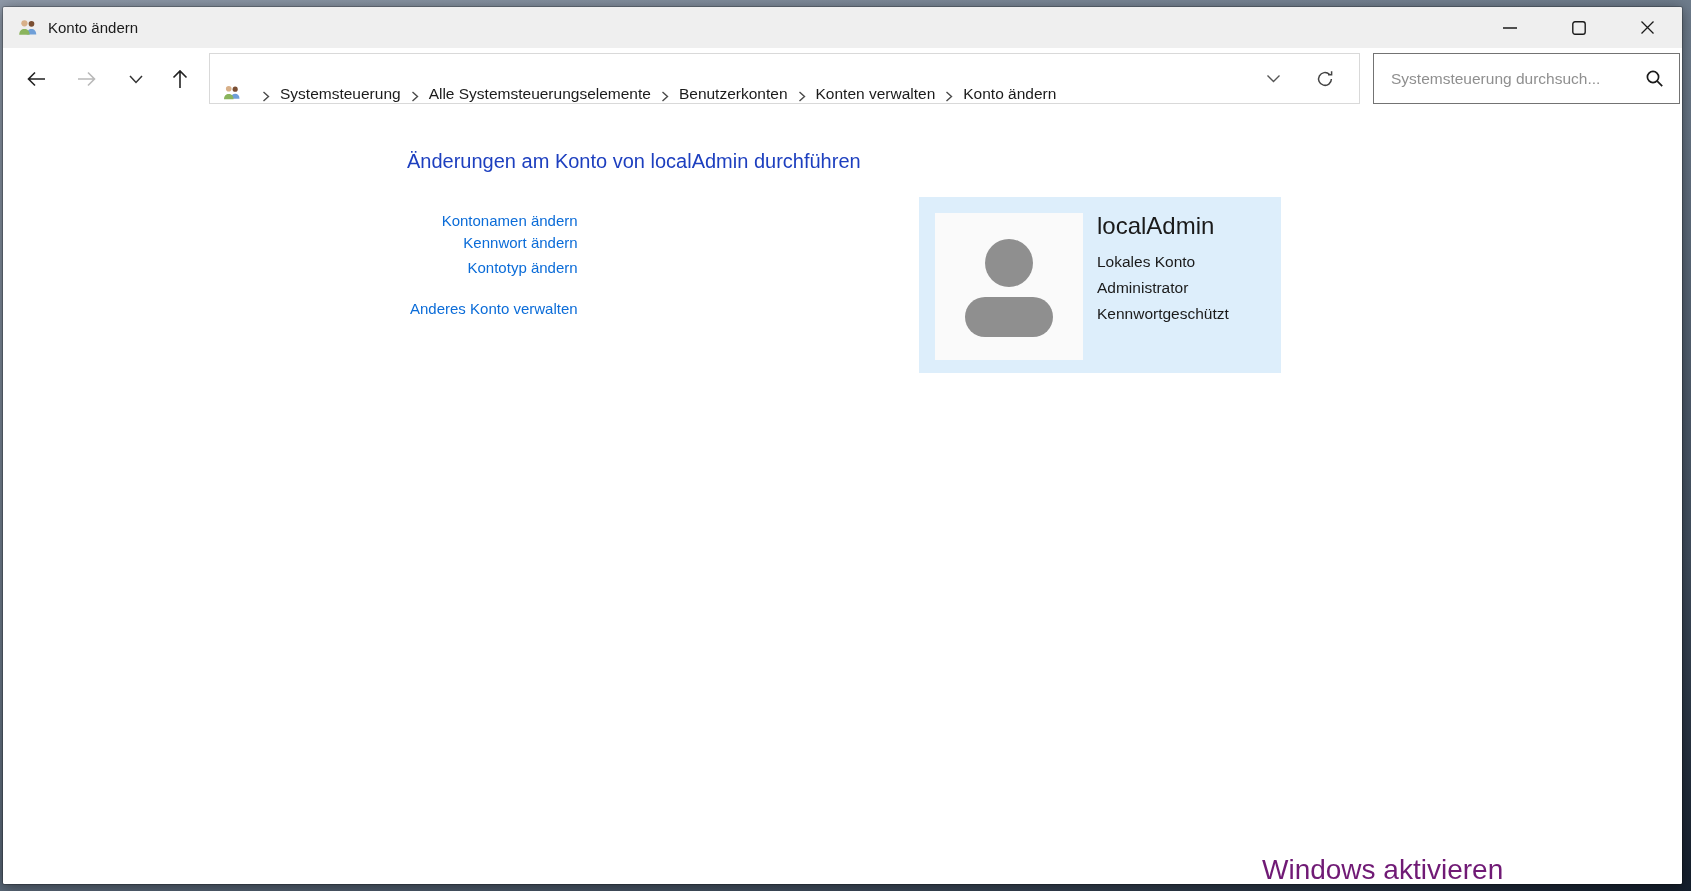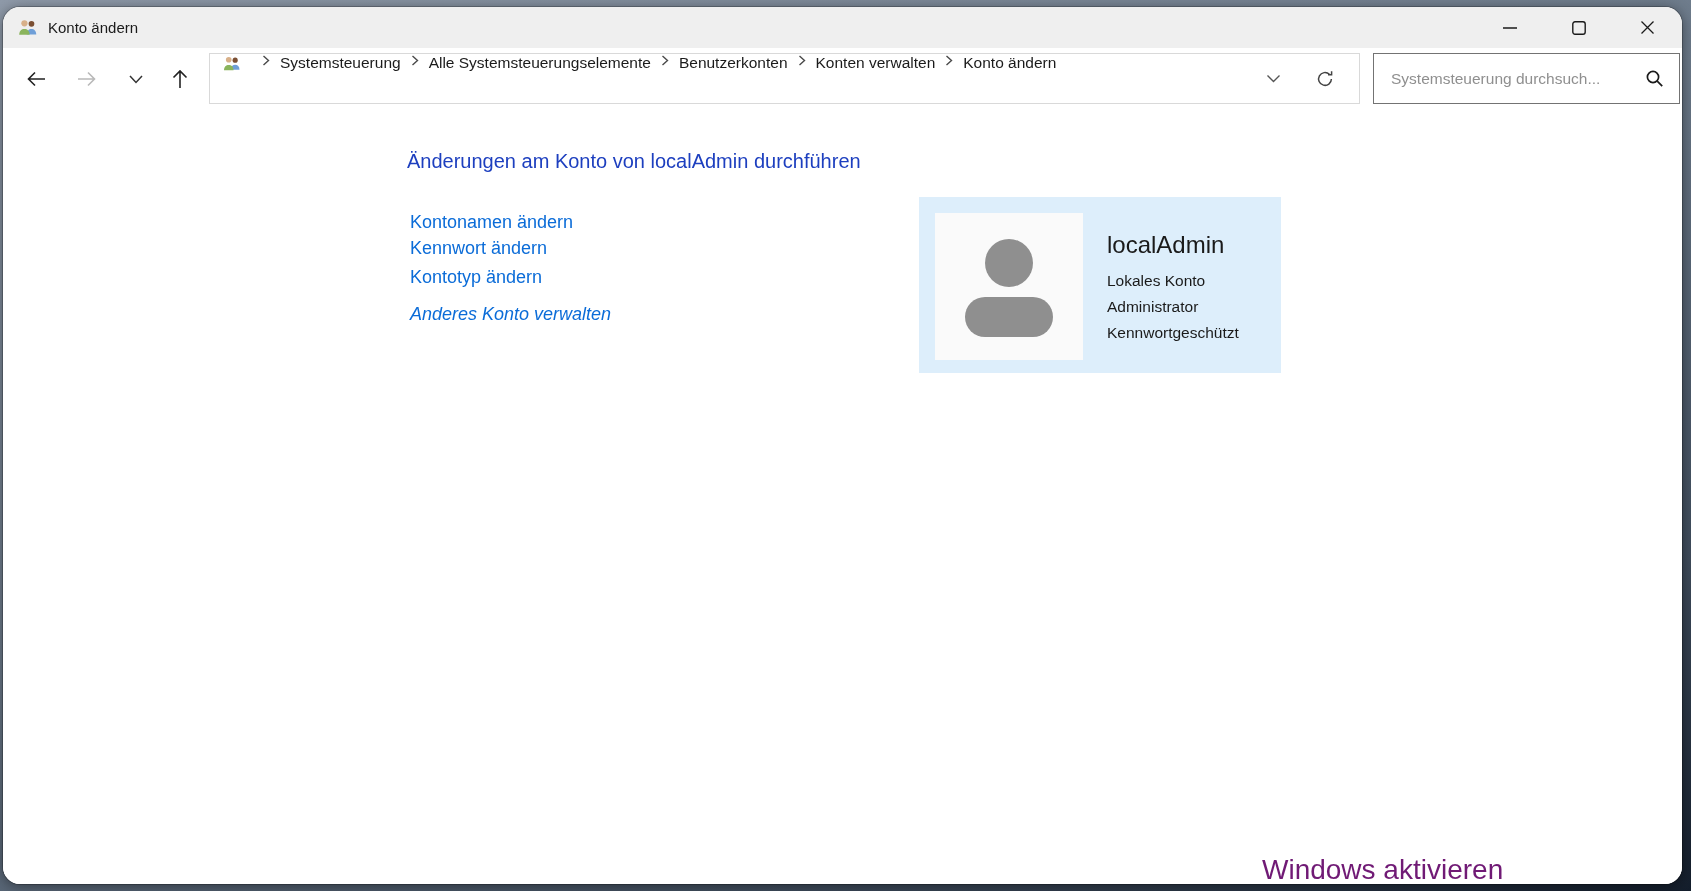--- a/index.html
+++ b/index.html
@@ -6,21 +6,21 @@
   html,body { width:1691px; height:891px; }
   body { font-family:"Liberation Sans","DejaVu Sans",sans-serif; overflow:hidden; }
 
   .screen {
     position:relative; width:1691px; height:891px; overflow:hidden;
     background:linear-gradient(160deg,#8f9aa9 0%,#6b7989 45%,#3f4c5c 78%,#141e2c 100%);
   }
 
   .window {
     position:absolute; left:3px; top:7px; width:1679px; height:877px;
-    background:#ffffff; border-radius:17px; overflow:hidden;
+    background:#ffffff; border-radius:2px; overflow:hidden;
     box-shadow:0 2px 14px rgba(0,0,0,.45), 0 0 0 1px rgba(0,0,0,.22);
   }
 
   
   .titlebar {
     position:absolute; left:0; top:0; right:0; height:41px;
     background:#efefef; display:flex; align-items:center;
   }
   .app-icon { margin-left:14px; width:22px; height:22px; display:inline-flex; }
   .title-text { margin-left:9px; font-size:15px; color:#1b1b1b; }
@@ -37,21 +37,21 @@
     display:flex; align-items:center; justify-content:center;
   }
   .nav-back    { left:13px; }
   .nav-forward { left:63px; }
   .nav-recent  { left:113px; }
   .nav-up      { left:157px; }
 
   .addressbar {
     position:absolute; left:206px; top:5px; width:1151px; height:51px;
     border:1px solid #d9d9d9; background:#fff;
-    display:flex; align-items:flex-start; padding-left:12px;
+    display:flex; align-items:flex-end; padding-left:12px;
   }
   .crumb-icon { width:20px; height:20px; display:inline-flex; margin-right:10px; }
   .crumb-sep { display:inline-flex; margin:0 10px; }
   .crumb-item { font-size:15.5px; color:#1b1b1b; white-space:nowrap; cursor:default; }
   .addr-dropdown { position:absolute; right:66px; top:0; height:49px; width:40px; border:none; background:transparent; display:flex; align-items:center; justify-content:center; }
   .addr-refresh  { position:absolute; right:14px; top:0; height:49px; width:40px; border:none; background:transparent; display:flex; align-items:center; justify-content:center; }
 
   .searchbox {
     position:absolute; left:1370px; top:5px; width:307px; height:51px;
     border:1px solid #737373; background:#fff; display:flex; align-items:center;
@@ -65,36 +65,36 @@
 
   
   .content { position:absolute; left:0; top:103px; right:0; bottom:0; background:#fff; }
 
   .page-heading {
     position:absolute; left:404px; top:40px;
     font-size:20px; font-weight:400; color:#1d3fbf; white-space:nowrap;
   }
   .task-links { position:absolute; left:407px; top:102px; }
   .task-link {
-    display:block; font-size:18px; color:#0b6cd8; text-decoration:none; white-space:nowrap;
+    display:block; font-size:15px; color:#0b6cd8; text-decoration:none; white-space:nowrap;text-align:right;
   }
   .task-link.l0 { margin-top:0; }
   .task-link.l1 { margin-top:5px; }
   .task-link.l2 { margin-top:8px; }
-  .task-link.l3 { margin-top:16px;font-style:italic; }
+  .task-link.l3 { margin-top:24px; }
 
   .account-card {
     position:absolute; left:916px; top:87px; width:362px; height:176px;
     background:#ddeefb;
   }
   .avatar-box {
     position:absolute; left:16px; top:16px; width:148px; height:147px;
     background:#fafafa; display:flex; align-items:center; justify-content:center;
   }
-  .account-info { position:absolute; left:178px; top:34px;margin-left:10px; }
+  .account-info { position:absolute; left:178px; top:15px; }
   .account-name { font-size:24px; color:#1a1a1a; margin-bottom:9px; }
   .account-detail { font-size:15.5px; color:#1a1a1a; line-height:26px; white-space:nowrap; }
 
   .watermark {
     position:absolute; left:1259px; top:744px;
     font-size:28px; font-weight:300; color:#701a75; white-space:nowrap;
   }
 
   svg { display:block; }
 </style>

